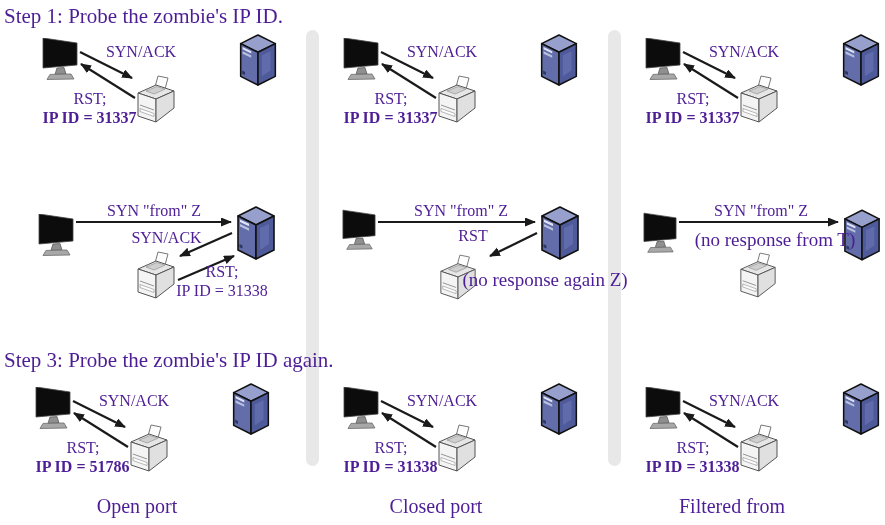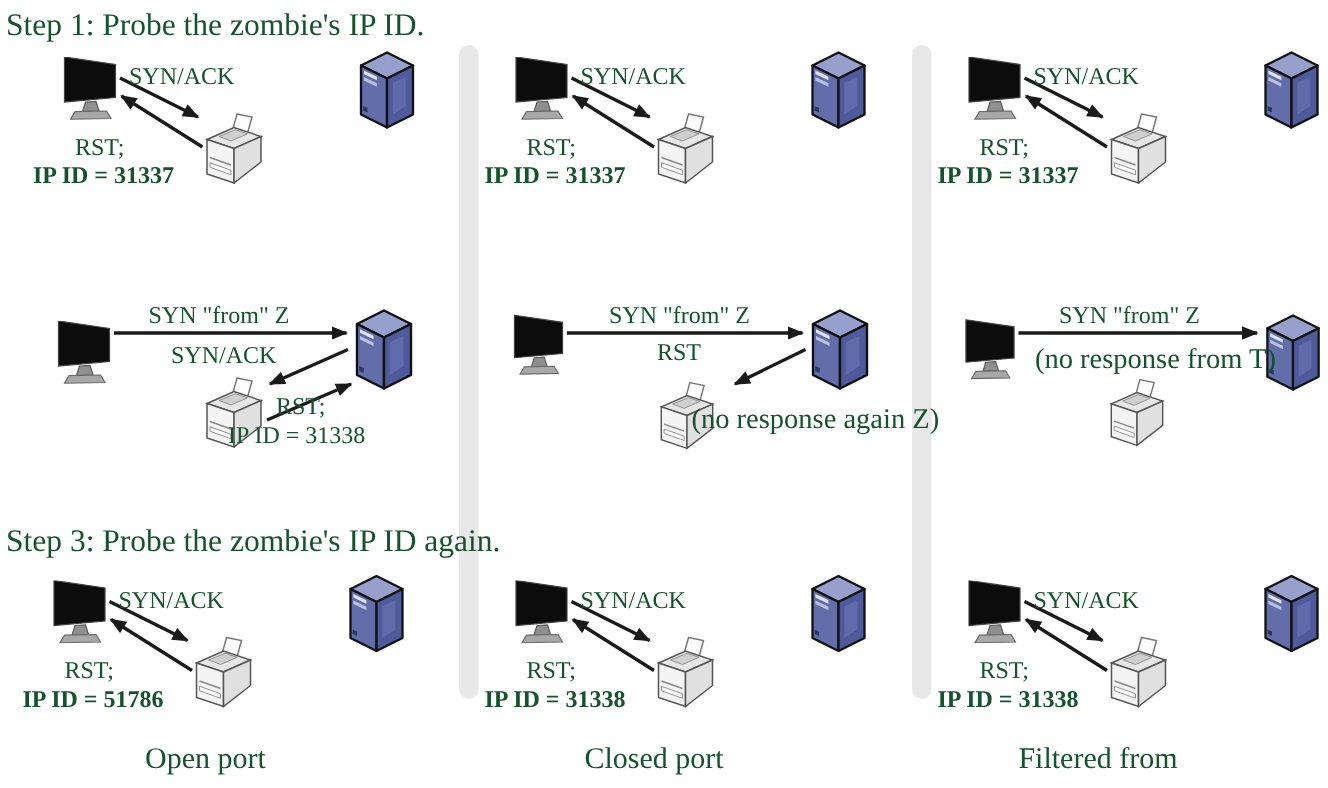--- a/index.html
+++ b/index.html
@@ -1,24 +1,24 @@
 <!DOCTYPE html>
 <html><head>
 <meta charset="utf-8">
 <style>
   html,body{margin:0;padding:0;background:#fff;}
   #canvas{position:relative;width:885px;height:525px;background:#ffffff;overflow:hidden;
-          font-family:"Liberation Serif", serif;color:#14532d;}
+          font-family:"Liberation Serif", serif;color:#4c1d95;}
   .sep{position:absolute;top:30px;width:13px;height:436px;border-radius:7px;background:#e8e8e8;z-index:0;}
   .step-title{position:absolute;left:4px;font-size:21px;white-space:nowrap;z-index:2;}
   .foot{position:absolute;top:495px;width:170px;text-align:center;font-size:20px;z-index:2;}
   .panel{position:absolute;z-index:1;}
   .panel svg.arr{position:absolute;left:0;top:0;}
   .icon{position:absolute;}
-  .lbl{position:absolute;font-size:16px;white-space:nowrap;line-height:1.05;}
+  .lbl{position:absolute;text-align:center;font-size:16px;white-space:nowrap;line-height:1.05;}
   .lbl.small{font-size:19px;}
   
   .pp{width:270px;height:105px;}
   .pp .i-mon{left:14px;top:6px;}
   .pp .i-prn{left:107px;top:43px;}
   .pp .i-srv{left:210px;top:2px;}
   .pp .lbl-probe{left:58px;top:12px;width:110px;}
   .pp .lbl-reply{left:22px;top:59px;width:80px;}
   .pp .lbl-ipid{left:-6px;top:78px;width:135px;font-weight:bold;}
   

